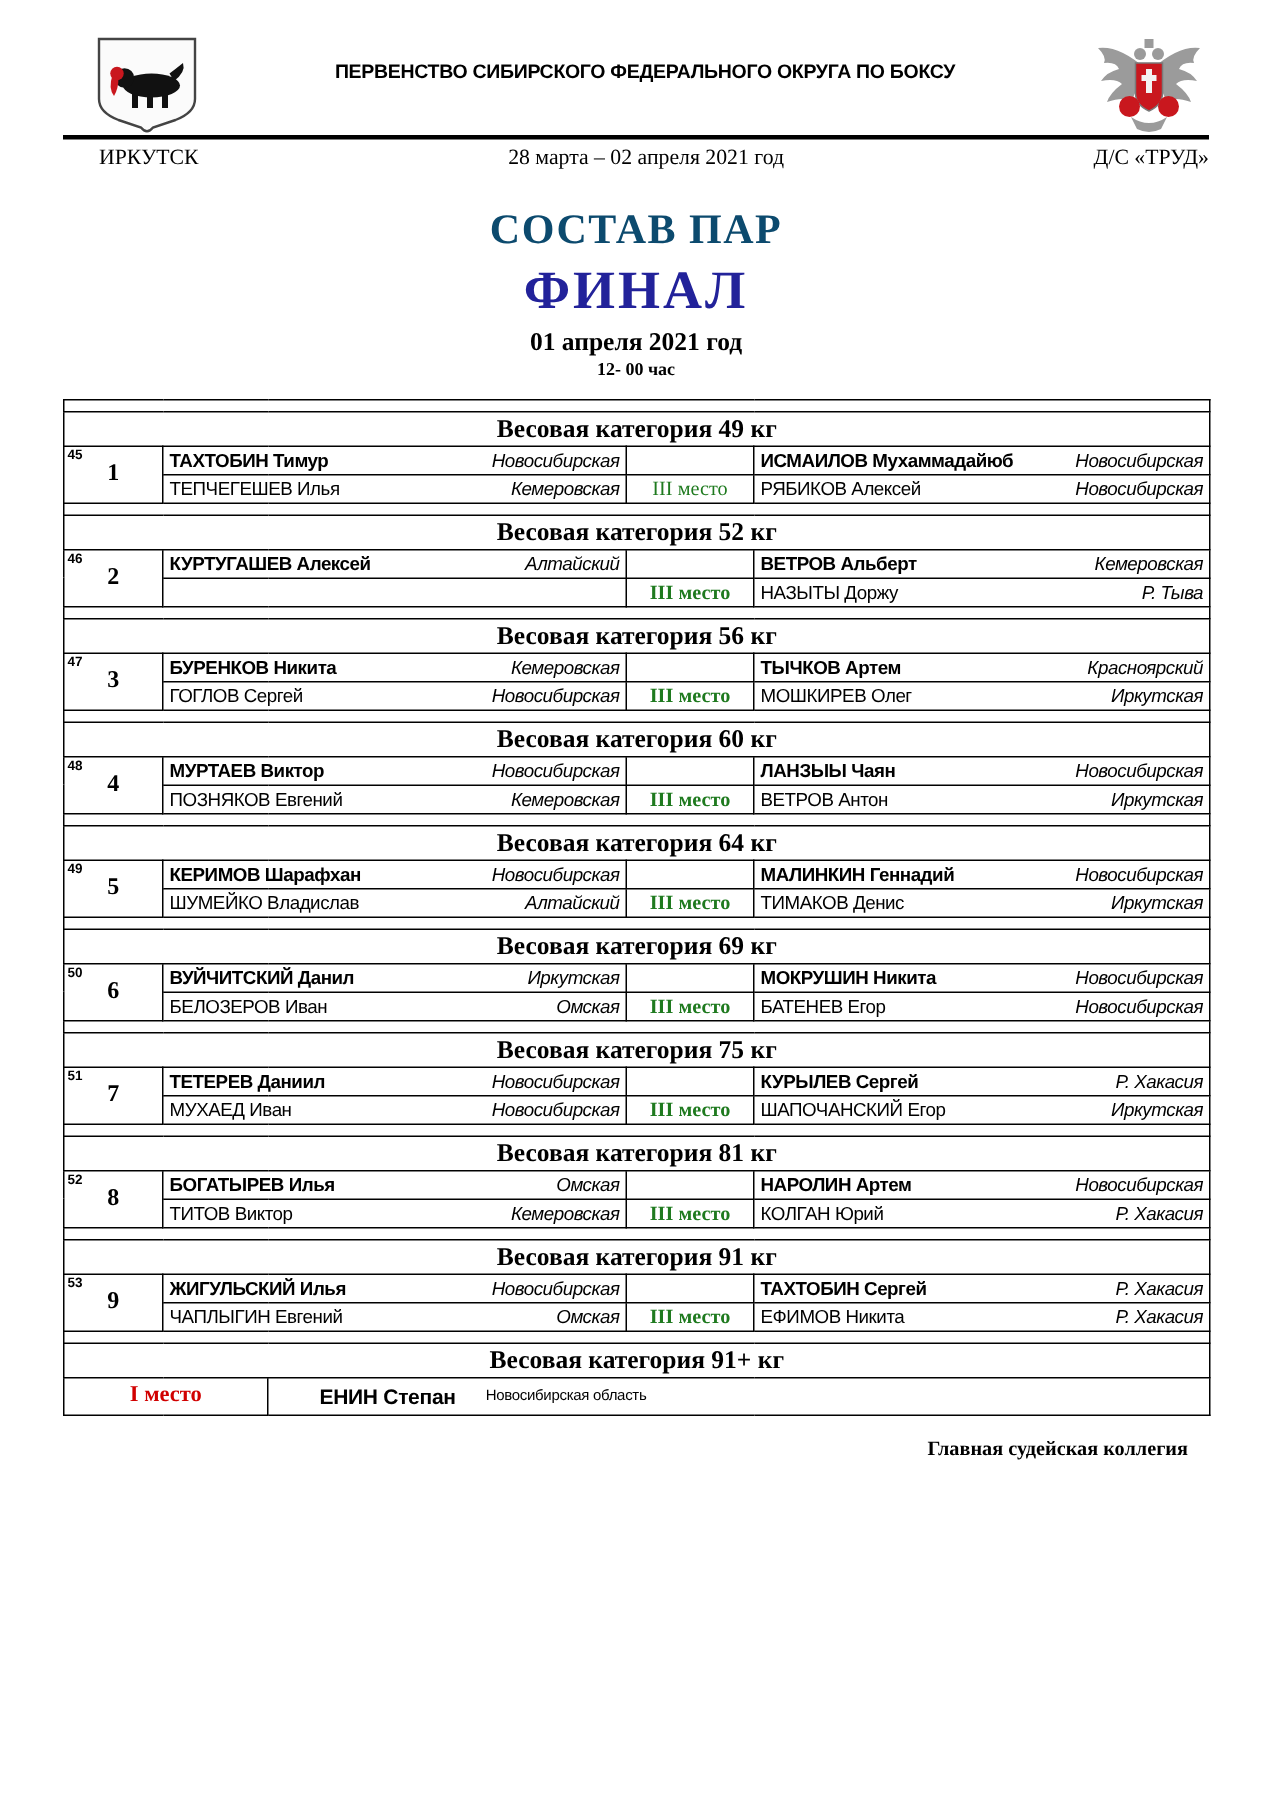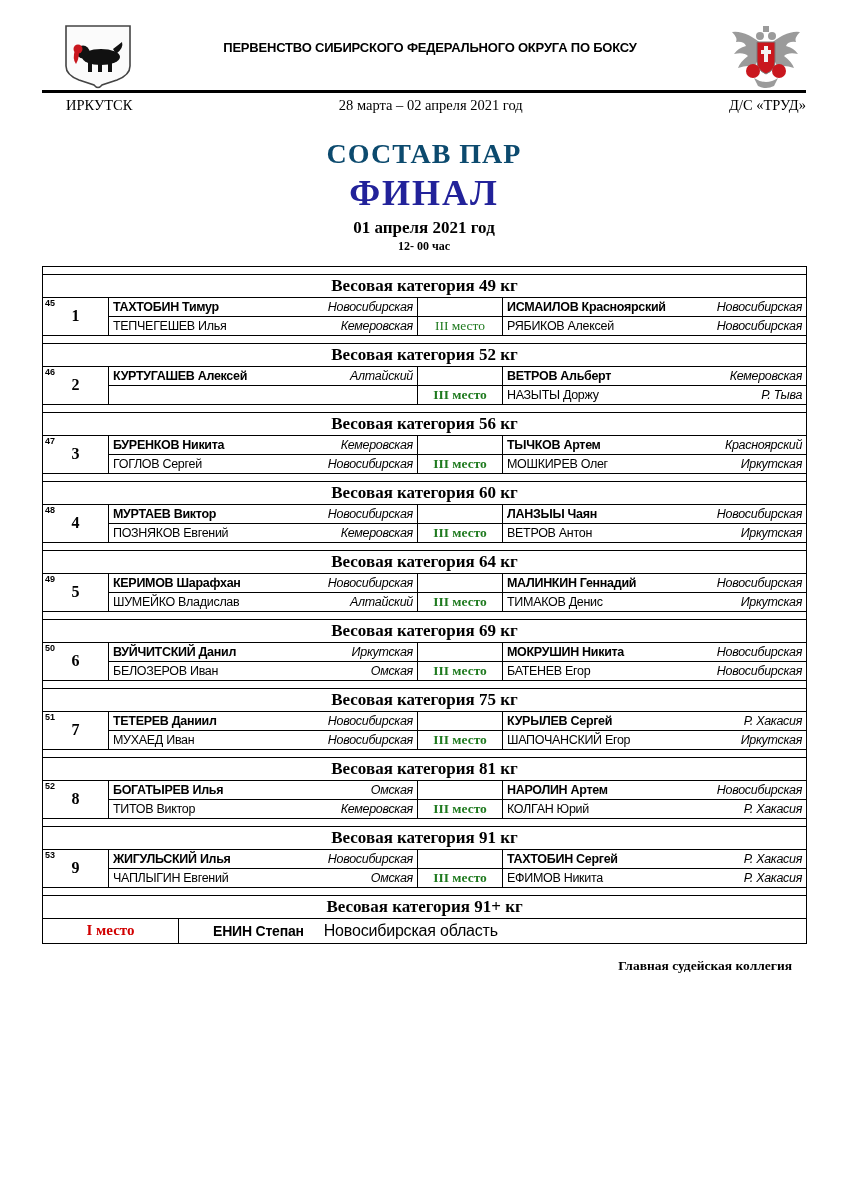--- a/index.html
+++ b/index.html
@@ -74,21 +74,21 @@
     font-size:13.5px;color:#1f7a1f;padding:0;
   }
   td.place.bold{font-weight:bold;}
   tr.winner-row td{height:24px;}
   td.first-place{
     text-align:center;font-family:"Liberation Serif",serif;
     font-weight:bold;font-size:15px;color:#d10000;
   }
   .winner-inner{display:flex;align-items:center;padding-left:30px;gap:20px;}
   .wname{font-weight:bold;font-size:14px;letter-spacing:-0.2px;}
-  .wregion{font-size:16px;letter-spacing:-0.2px;}
+  .wregion{font-size:10px;letter-spacing:-0.2px;}
 
   
   .signature{
     margin:14px 56px 0 0;text-align:right;
     font-family:"Liberation Serif",serif;font-weight:bold;font-size:13.5px;
   }
 </style>
 </head>
 <body>
 
@@ -163,21 +163,21 @@
           <td class="num" rowspan="2"><span class="fight">45</span><span class="pairno">1</span></td>
           <td class="boxer" colspan="2">
             <div class="boxer-inner">
               <span class="bname bold">ТАХТОБИН Тимур</span>
               <span class="region">Новосибирская</span>
             </div>
           </td>
           <td class="place"></td>
           <td class="boxer">
             <div class="boxer-inner">
-              <span class="bname bold">ИСМАИЛОВ Красноярский</span>
+              <span class="bname bold">ИСМАИЛОВ Мухаммадайюб</span>
               <span class="region">Новосибирская</span>
             </div>
           </td>
         </tr>
         <tr class="pair-row">
           <td class="boxer" colspan="2">
             <div class="boxer-inner">
               <span class="bname">ТЕПЧЕГЕШЕВ Илья</span>
               <span class="region">Кемеровская</span>
             </div>

